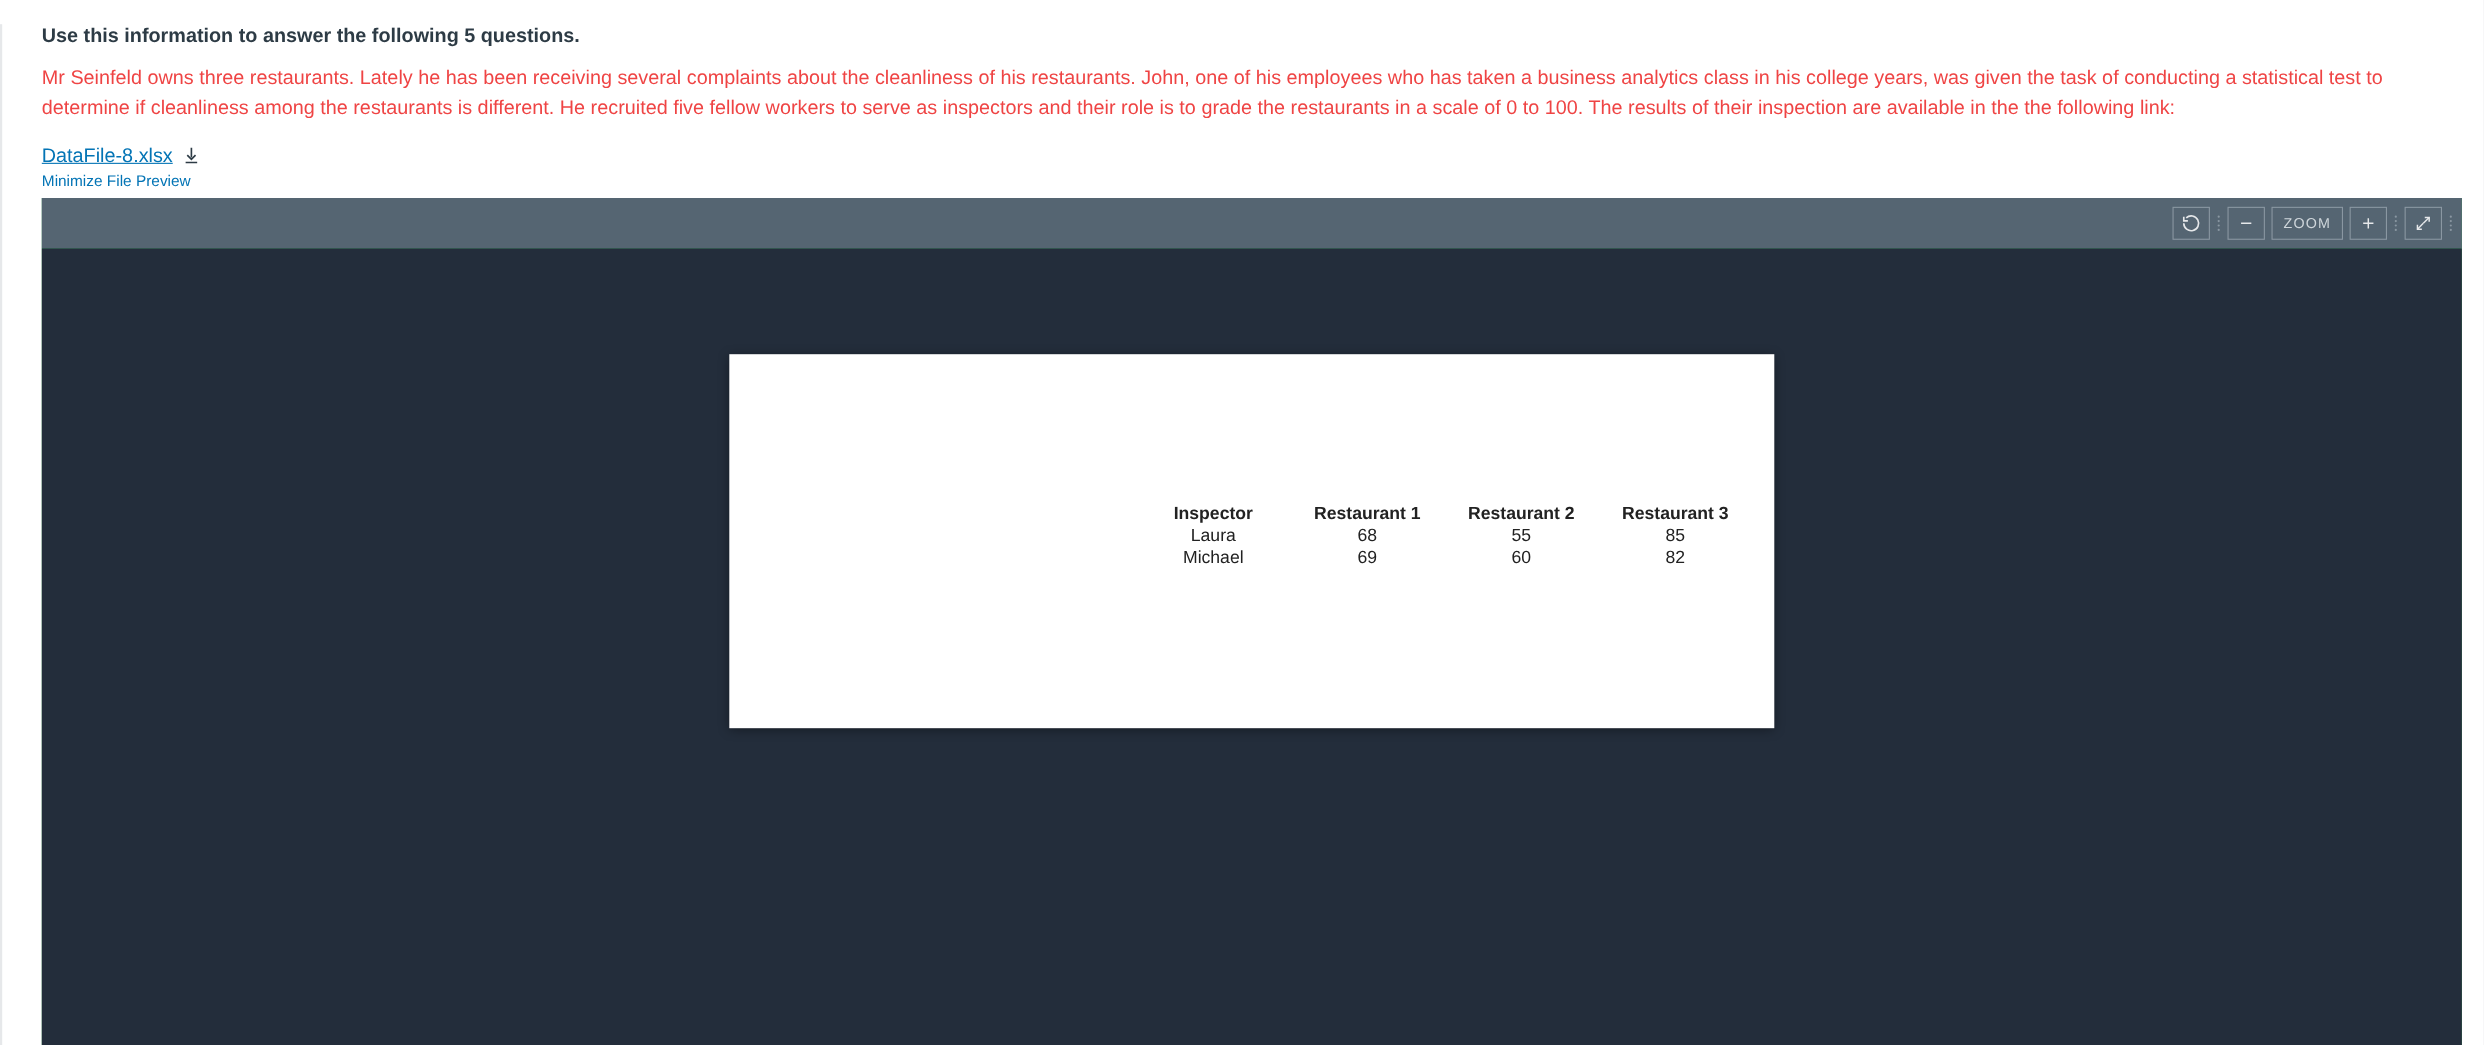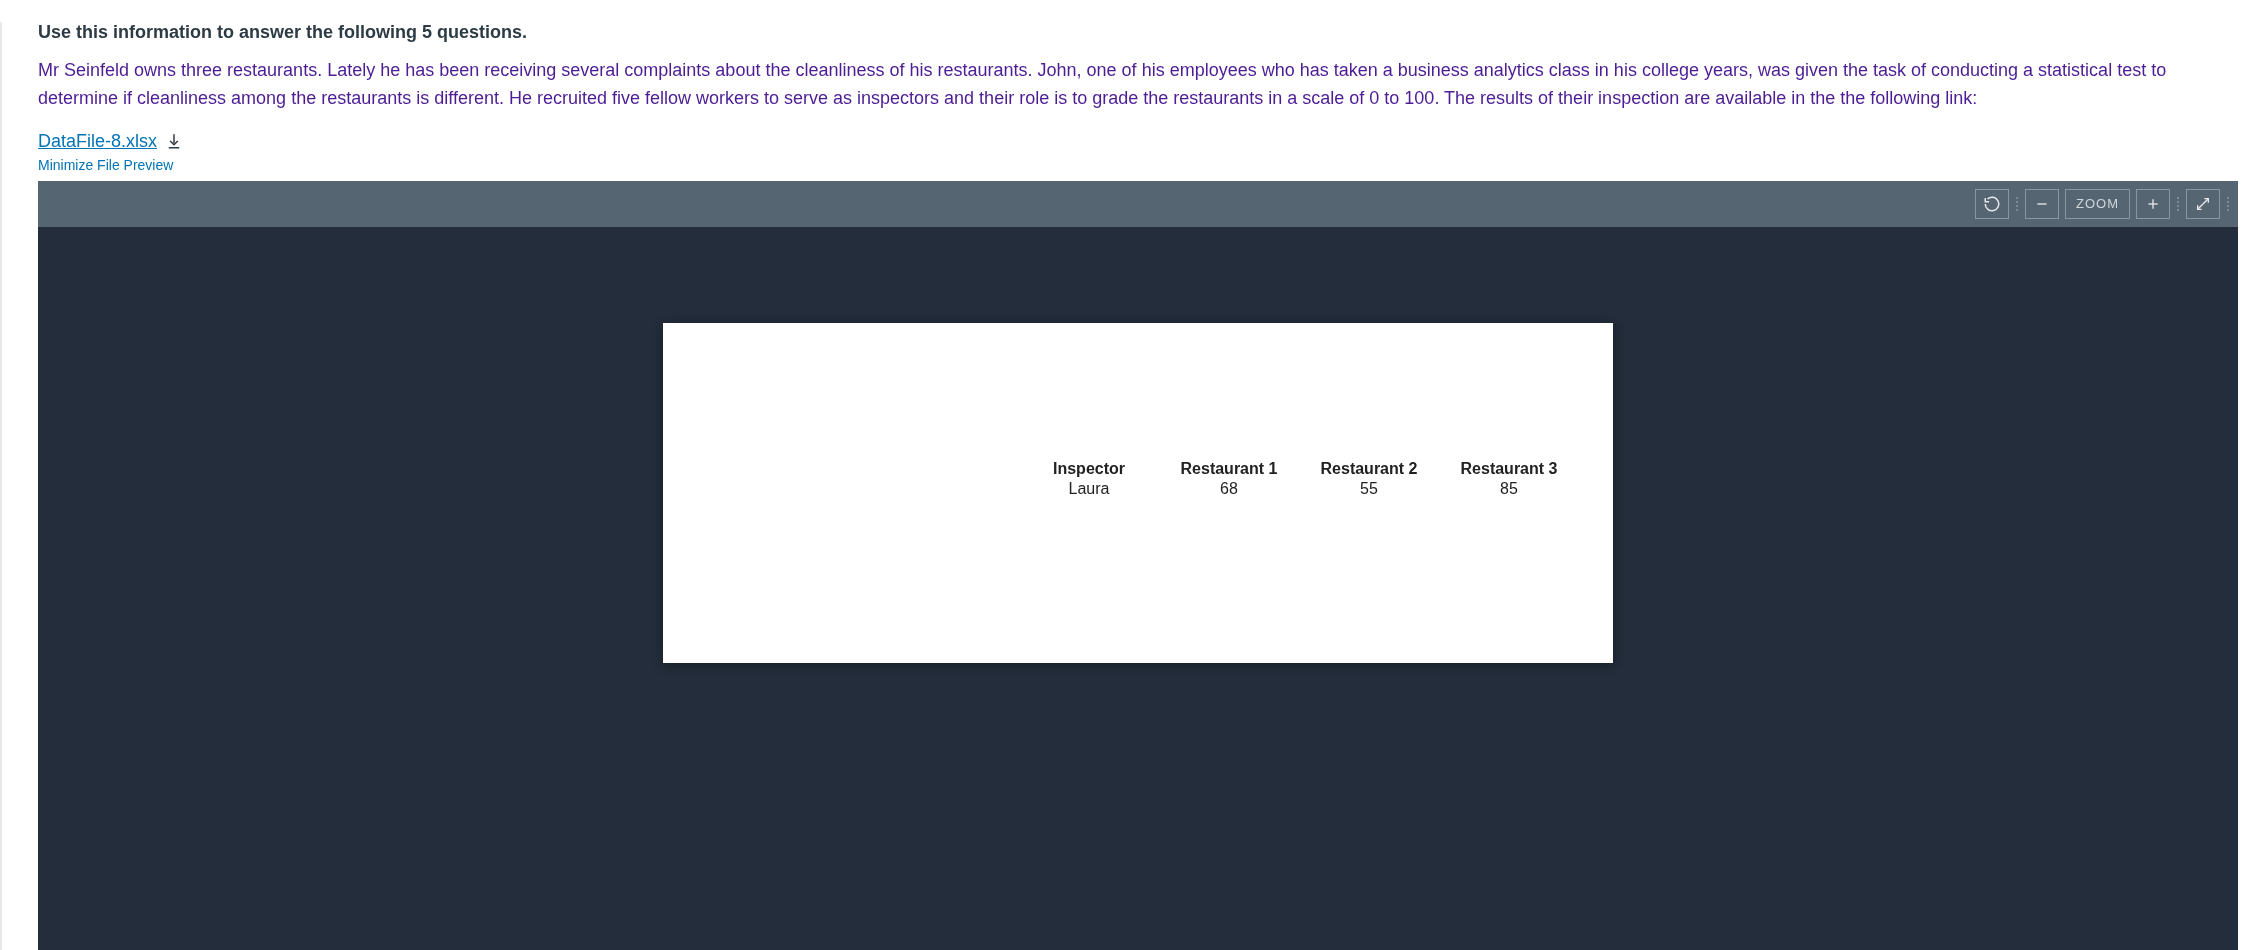--- a/index.html
+++ b/index.html
@@ -22,21 +22,21 @@
     font-weight: 700;
     font-size: 18px;
     margin-top: 22px;
     margin-bottom: 14px;
     color: #2d3b45;
     padding-right: 64px;
   }
   .question-body {
     font-size: 18px;
     line-height: 1.55;
-    color: #4c1d95;
+    color: #ef4444;
     padding-right: 40px;
     margin-bottom: 18px;
   }
   .file-link-row {
     display: flex;
     align-items: center;
     gap: 8px;
     margin-bottom: 4px;
   }
   .file-link {
@@ -110,21 +110,21 @@
   .doc-page {
     width: 950px;
     height: 340px;
     background: #ffffff;
     box-shadow: 0 2px 10px rgba(0,0,0,0.4);
     position: relative;
   }
   .data-table {
     position: absolute;
     top: 136px;
-    left: 356px;
+    left: 370px;
     font-size: 16px;
     color: #222;
     border-collapse: collapse;
   }
   .data-table th, .data-table td {
     padding: 1px 0;
     font-weight: 400;
     text-align: center;
   }
   .data-table th {
@@ -224,19 +224,25 @@
               <th class="col-r">Restaurant 3</th>
             </tr>
           </thead>
           <tbody>
             <tr>
               <td>Laura</td>
               <td>68</td>
               <td>55</td>
               <td>85</td>
             </tr>
+            <tr>
+              <td>Michael</td>
+              <td>69</td>
+              <td>60</td>
+              <td>82</td>
+            </tr>
           </tbody>
         </table>
       </div>
     </div>
 
   </div>
 </div>
 
 </body></html>

